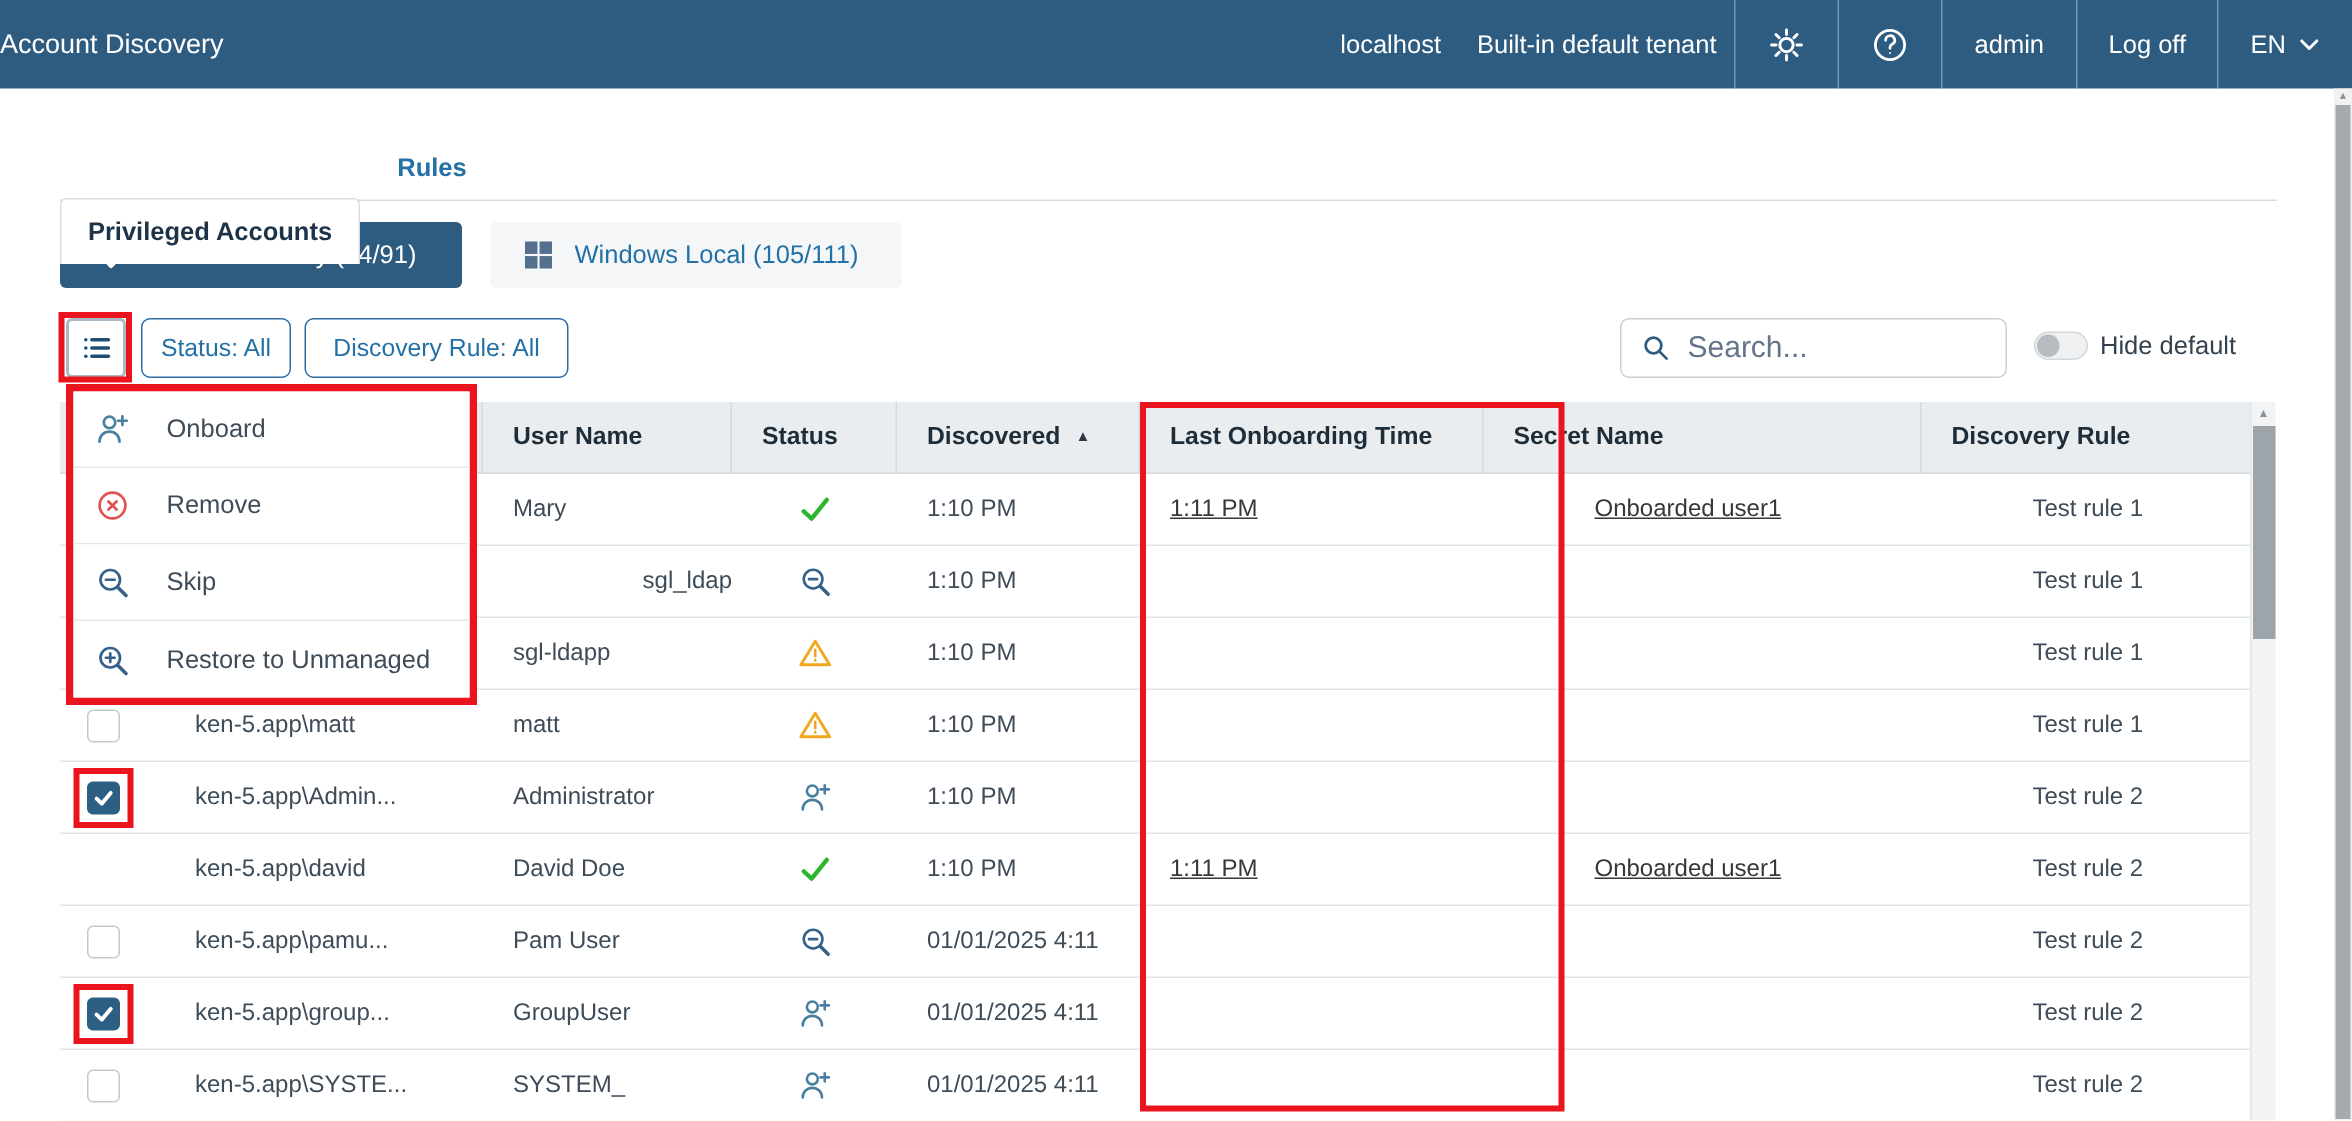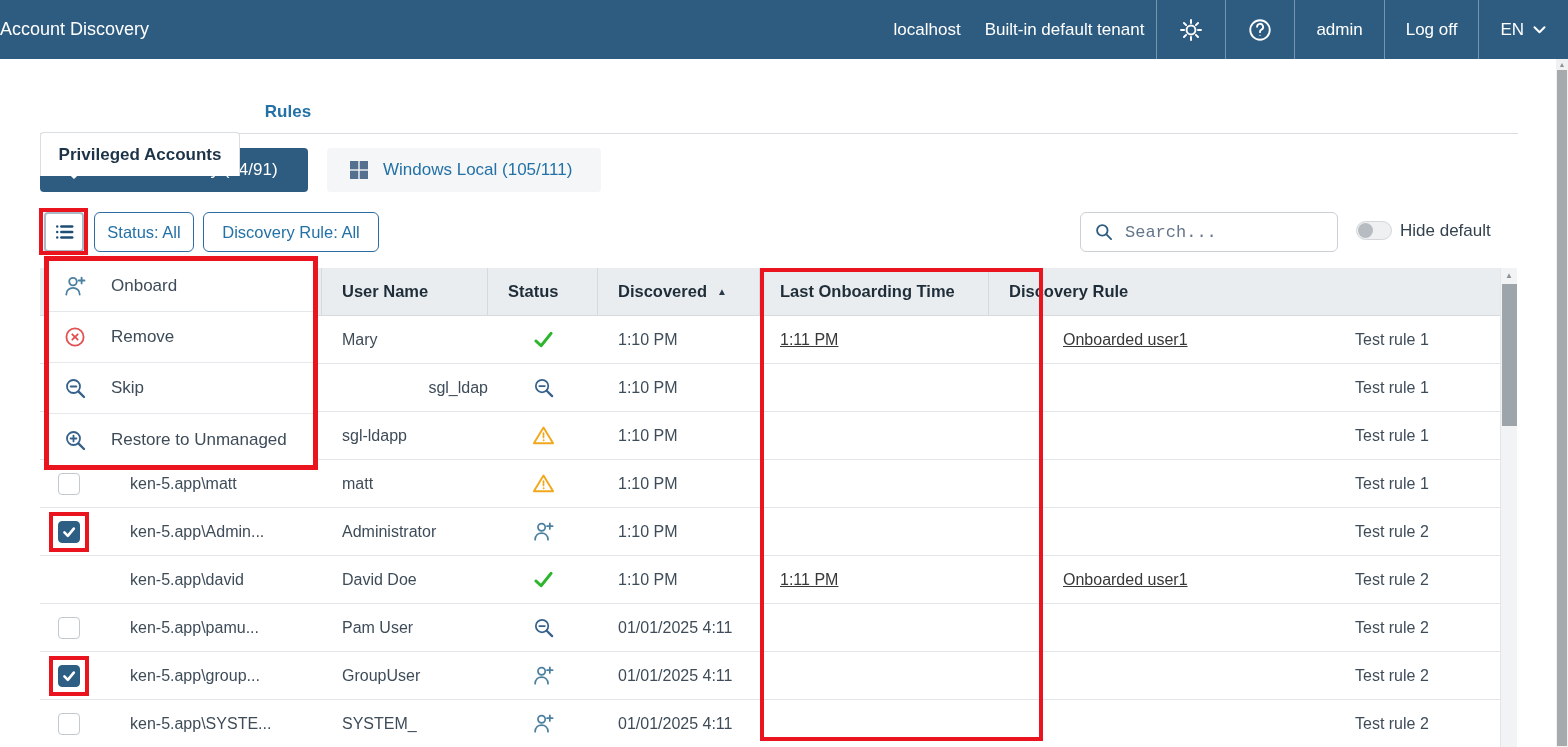--- a/index.html
+++ b/index.html
@@ -34,22 +34,22 @@
   .btn-list{position:absolute;left:44px;top:212px;width:40px;height:40px;background:#fff;
             border:2px solid #a9b9c6;border-radius:4px;display:flex;align-items:center;justify-content:center;
             box-sizing:border-box;cursor:pointer;}
   .btn-filter{position:absolute;top:212px;height:40px;border:1px solid #2e6da4;border-radius:6px;
               display:flex;align-items:center;justify-content:center;font-size:16.5px;color:#2471a6;
               box-sizing:border-box;background:#fff;cursor:pointer;}
   .btn-status{left:94px;width:100px;}
   .btn-rule{left:203px;width:176px;}
   .search-box{position:absolute;left:1080px;top:212px;width:258px;height:40px;border:1px solid #c9d0d6;
               border-radius:6px;display:flex;align-items:center;gap:9px;padding-left:13px;box-sizing:border-box;}
-  .search-box input{border:none;outline:none;font-size:17px;width:190px;color:#a16207;
-                    font-family:Liberation Mono, monospace;background:transparent;}
+  .search-box input{border:none;outline:none;font-size:20px;width:190px;color:#a16207;
+                    font-family:Liberation Sans, sans-serif;background:transparent;}
   .search-box input::placeholder{color:#64758a;}
   .toggle{position:absolute;left:1356px;top:221px;width:36px;height:19px;border-radius:10px;background:#eef0f2;
           border:1px solid #d3d7da;box-sizing:border-box;cursor:pointer;}
   .toggle .knob{position:absolute;left:1px;top:1px;width:15px;height:15px;border-radius:50%;background:#b6bcc1;}
   .toggle-label{position:absolute;left:1400px;top:221px;font-size:17px;color:#33424e;}
 
   
   .table{position:absolute;left:40px;top:268px;width:1460px;height:479px;overflow:hidden;}
   .thead{display:flex;height:48px;background:#e9edf0;border-bottom:1px solid #d5dade;box-sizing:border-box;}
   .th{display:flex;align-items:center;padding-left:20px;box-sizing:border-box;border-right:1px solid #d5dade;
@@ -220,20 +220,23 @@
         <div class="th c-status" style="width: 110px;">
           <span>Status</span>
         </div>
         <div class="th c-discovered" style="width: 162px;">
           <span>Discovered</span>
           <span class="sort-arrow">▲</span>
         </div>
         <div class="th c-last" style="width: 229px;">
           <span>Last Onboarding Time</span>
         </div>
+        <div class="th c-secret" style="width: 292px;">
+          <span>Secret Name</span>
+        </div>
         <div class="th c-rule" style="width: 165px;">
           <span>Discovery Rule</span>
         </div>
       </div>
     <div id="tbody">
         <div class="trow">
           <div class="td c-check" style="width: 86px;"></div>
           <div class="td c-account" style="width: 196px;"></div>
           <div class="td c-user" style="width: 166px;">
             <span>Mary</span>

